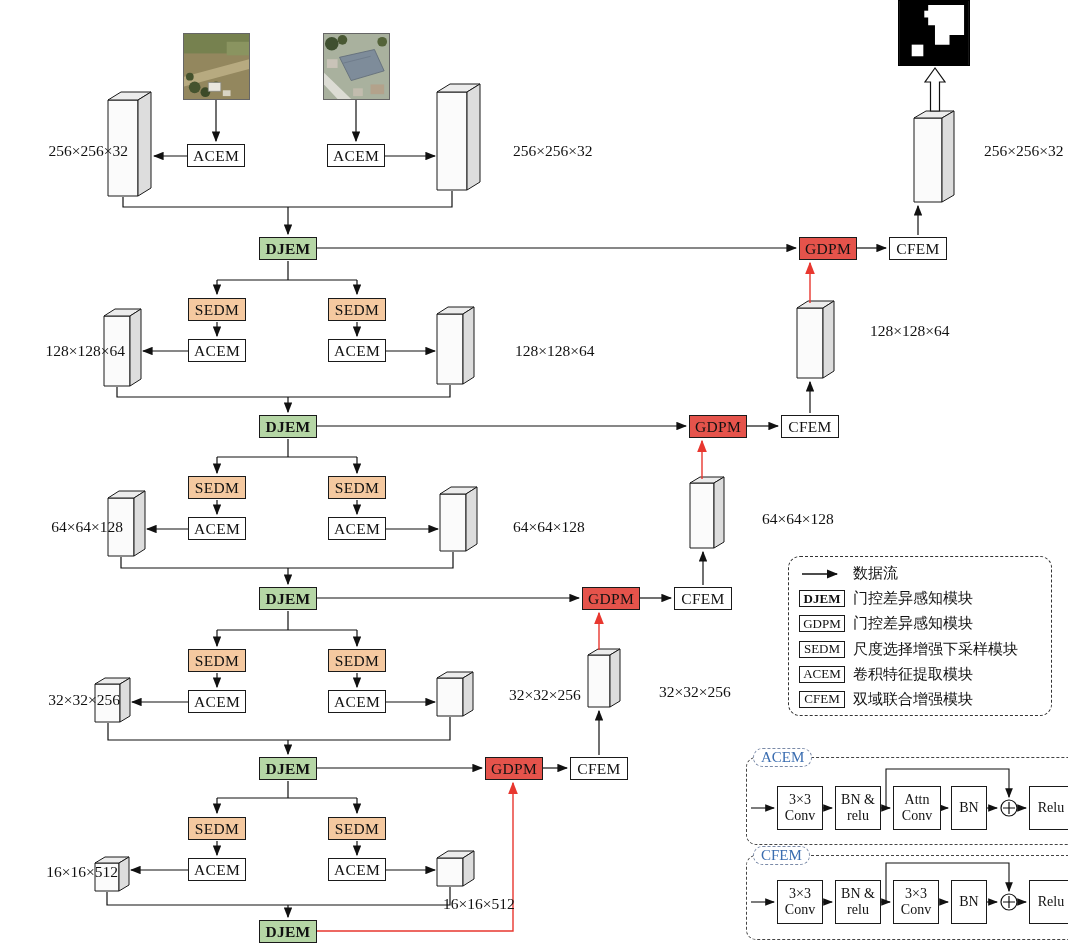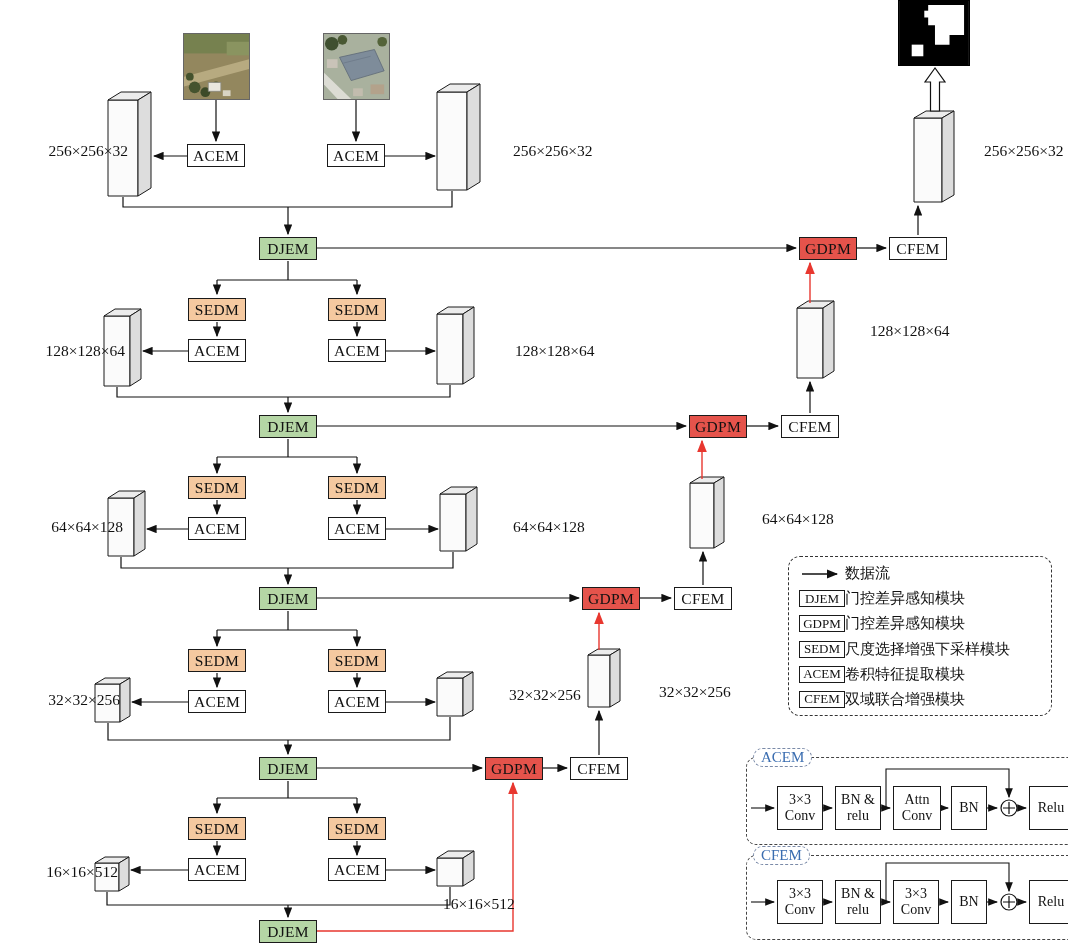--- a/index.html
+++ b/index.html
@@ -2,31 +2,31 @@
 <html><head>
 <meta charset="utf-8">
 <style>
   html,body{margin:0;padding:0;}
   body{width:1068px;height:945px;position:relative;background:#fff;overflow:hidden;
        font-family:"Liberation Serif","DejaVu Serif",serif;color:#111;}
   svg.layer{position:absolute;left:0;top:0;z-index:1;}
   .mod{position:absolute;width:58px;height:23px;border:1px solid #1a1a1a;background:#fff;
        display:flex;align-items:center;justify-content:center;font-size:15.5px;
        box-sizing:border-box;z-index:2;letter-spacing:.3px;}
-  .djem{background:#b5d6a5;}
+  .djem{background:#b5d6a5;font-weight:bold;}
   .gdpm{background:#e5534b;}
   .sedm{background:#f5c9a0;}
   .dim{position:absolute;font-size:15.5px;white-space:nowrap;z-index:2;margin-left:28px;}
   .dim.r{text-align:right;}
   .img{position:absolute;border:1px solid #666;box-sizing:border-box;z-index:2;line-height:0;}
   .legend{position:absolute;left:788px;top:556px;width:264px;height:160px;
           border:1.6px dashed #333;border-radius:12px;box-sizing:border-box;
           padding:7px 8px 6px 10px;display:flex;flex-direction:column;
           justify-content:space-between;z-index:2;background:#fff;}
-  .lrow{display:flex;align-items:center;height:19px;}
+  .lrow{display:flex;align-items:center;gap:8px;height:19px;}
   .chip{width:46px;height:17px;border:1px solid #1a1a1a;background:#fff;flex:0 0 auto;
         display:flex;align-items:center;justify-content:center;font-size:13px;box-sizing:border-box;}
   .ldesc{font-size:15px;white-space:nowrap;}
   .panel{position:absolute;border:1.6px dashed #444;border-radius:10px;box-sizing:border-box;z-index:1;}
   .ptitle{position:absolute;font-size:15px;color:#3a6db0;border:1.3px dashed #7a8aa8;
           border-radius:12px;padding:0 7px;background:#fff;line-height:17px;z-index:3;}
   .dbox{position:absolute;border:1px solid #1a1a1a;background:#fff;box-sizing:border-box;
         display:flex;align-items:center;justify-content:center;text-align:center;
         font-size:14px;line-height:1.12;padding:2px;z-index:2;}
 </style>

